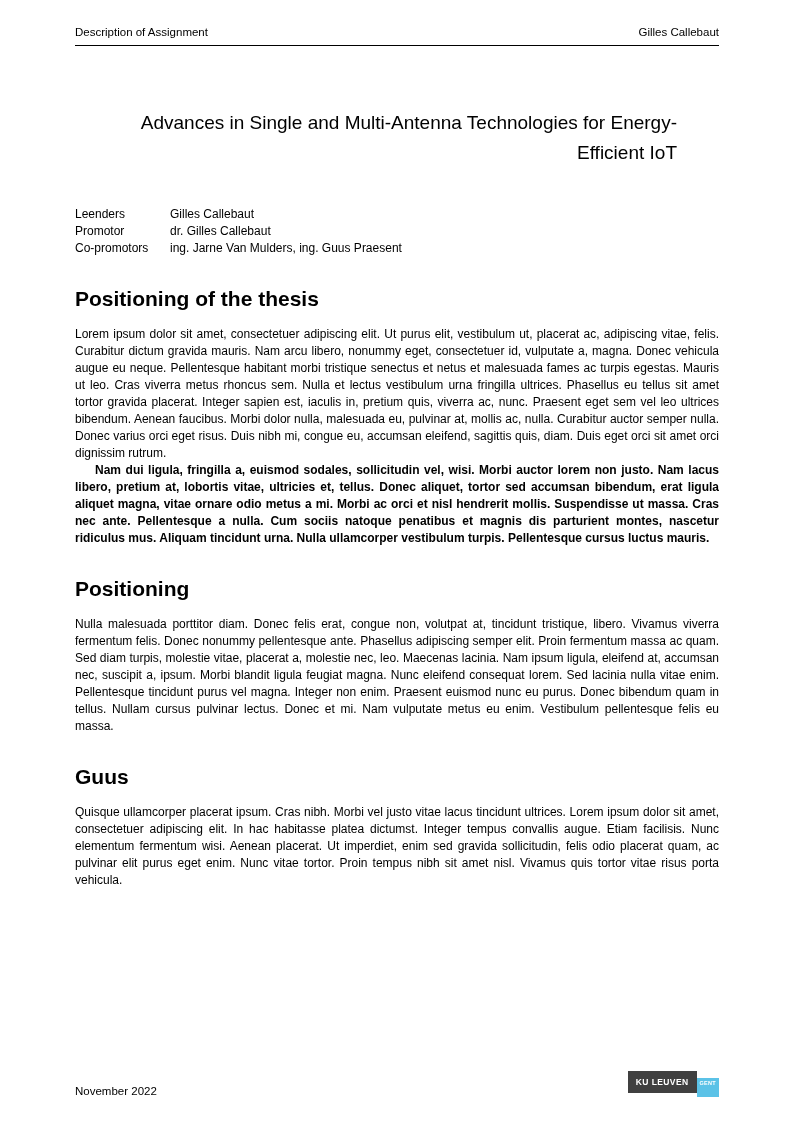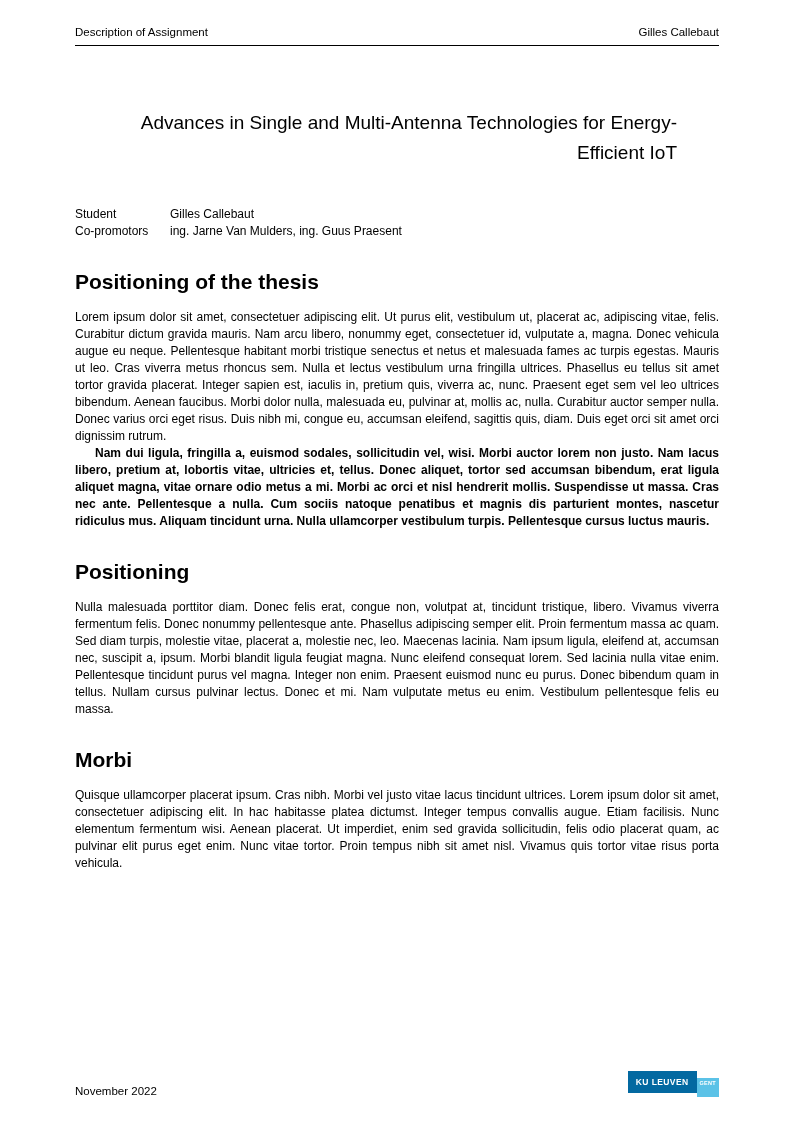--- a/index.html
+++ b/index.html
@@ -60,21 +60,21 @@
     display: flex;
     justify-content: space-between;
     align-items: flex-end;
     font-size: 11.5px;
   }
   .kul-logo {
     display: flex;
     align-items: flex-start;
   }
   .kul-logo-main {
-    background: #0369a1;
+    background: #404040;
     color: #ffffff;
     font-size: 8.5px;
     font-weight: 700;
     letter-spacing: 0.4px;
     padding: 7px 8px;
     height: 22px;
     display: flex;
     align-items: center;
     white-space: nowrap;
   }
@@ -98,43 +98,47 @@
   <header class="doc-header">
     <span>Description of Assignment</span>
     <span>Gilles Callebaut</span>
   </header>
 
   <h1 class="doc-title">Advances in Single and Multi-Antenna Technologies for Energy-Efficient IoT</h1>
 
   <table class="meta">
     <tbody>
       <tr>
-        <td class="meta-label">Student</td>
+        <td class="meta-label">Leenders</td>
         <td>Gilles Callebaut</td>
+      </tr>
+      <tr>
+        <td class="meta-label">Promotor</td>
+        <td>dr. Gilles Callebaut</td>
       </tr>
       <tr>
         <td class="meta-label">Co-promotors</td>
         <td>ing. Jarne Van Mulders, ing. Guus Praesent</td>
       </tr>
     </tbody>
   </table>
 
   <section>
     <h2 class="section-heading">Positioning of the thesis</h2>
     <p class="body-par">Lorem ipsum dolor sit amet, consectetuer adipiscing elit. Ut purus elit, vestibulum ut, placerat ac, adipiscing vitae, felis. Curabitur dictum gravida mauris. Nam arcu libero, nonummy eget, consectetuer id, vulputate a, magna. Donec vehicula augue eu neque. Pellentesque habitant morbi tristique senectus et netus et malesuada fames ac turpis egestas. Mauris ut leo. Cras viverra metus rhoncus sem. Nulla et lectus vestibulum urna fringilla ultrices. Phasellus eu tellus sit amet tortor gravida placerat. Integer sapien est, iaculis in, pretium quis, viverra ac, nunc. Praesent eget sem vel leo ultrices bibendum. Aenean faucibus. Morbi dolor nulla, malesuada eu, pulvinar at, mollis ac, nulla. Curabitur auctor semper nulla. Donec varius orci eget risus. Duis nibh mi, congue eu, accumsan eleifend, sagittis quis, diam. Duis eget orci sit amet orci dignissim rutrum.</p>
     <p class="body-par indent">Nam dui ligula, fringilla a, euismod sodales, sollicitudin vel, wisi. Morbi auctor lorem non justo. Nam lacus libero, pretium at, lobortis vitae, ultricies et, tellus. Donec aliquet, tortor sed accumsan bibendum, erat ligula aliquet magna, vitae ornare odio metus a mi. Morbi ac orci et nisl hendrerit mollis. Suspendisse ut massa. Cras nec ante. Pellentesque a nulla. Cum sociis natoque penatibus et magnis dis parturient montes, nascetur ridiculus mus. Aliquam tincidunt urna. Nulla ullamcorper vestibulum turpis. Pellentesque cursus luctus mauris.</p>
   </section>
 
   <section>
     <h2 class="section-heading">Positioning</h2>
     <p class="body-par">Nulla malesuada porttitor diam. Donec felis erat, congue non, volutpat at, tincidunt tristique, libero. Vivamus viverra fermentum felis. Donec nonummy pellentesque ante. Phasellus adipiscing semper elit. Proin fermentum massa ac quam. Sed diam turpis, molestie vitae, placerat a, molestie nec, leo. Maecenas lacinia. Nam ipsum ligula, eleifend at, accumsan nec, suscipit a, ipsum. Morbi blandit ligula feugiat magna. Nunc eleifend consequat lorem. Sed lacinia nulla vitae enim. Pellentesque tincidunt purus vel magna. Integer non enim. Praesent euismod nunc eu purus. Donec bibendum quam in tellus. Nullam cursus pulvinar lectus. Donec et mi. Nam vulputate metus eu enim. Vestibulum pellentesque felis eu massa.</p>
   </section>
 
   <section>
-    <h2 class="section-heading">Morbi</h2>
+    <h2 class="section-heading">Guus</h2>
     <p class="body-par">Quisque ullamcorper placerat ipsum. Cras nibh. Morbi vel justo vitae lacus tincidunt ultrices. Lorem ipsum dolor sit amet, consectetuer adipiscing elit. In hac habitasse platea dictumst. Integer tempus convallis augue. Etiam facilisis. Nunc elementum fermentum wisi. Aenean placerat. Ut imperdiet, enim sed gravida sollicitudin, felis odio placerat quam, ac pulvinar elit purus eget enim. Nunc vitae tortor. Proin tempus nibh sit amet nisl. Vivamus quis tortor vitae risus porta vehicula.</p>
   </section>
 
   <footer class="doc-footer">
     <span>November 2022</span>
     <div class="kul-logo">
       <div class="kul-logo-main">
         <span>KU LEUVEN</span>
       </div>
       <div class="kul-logo-flag">

